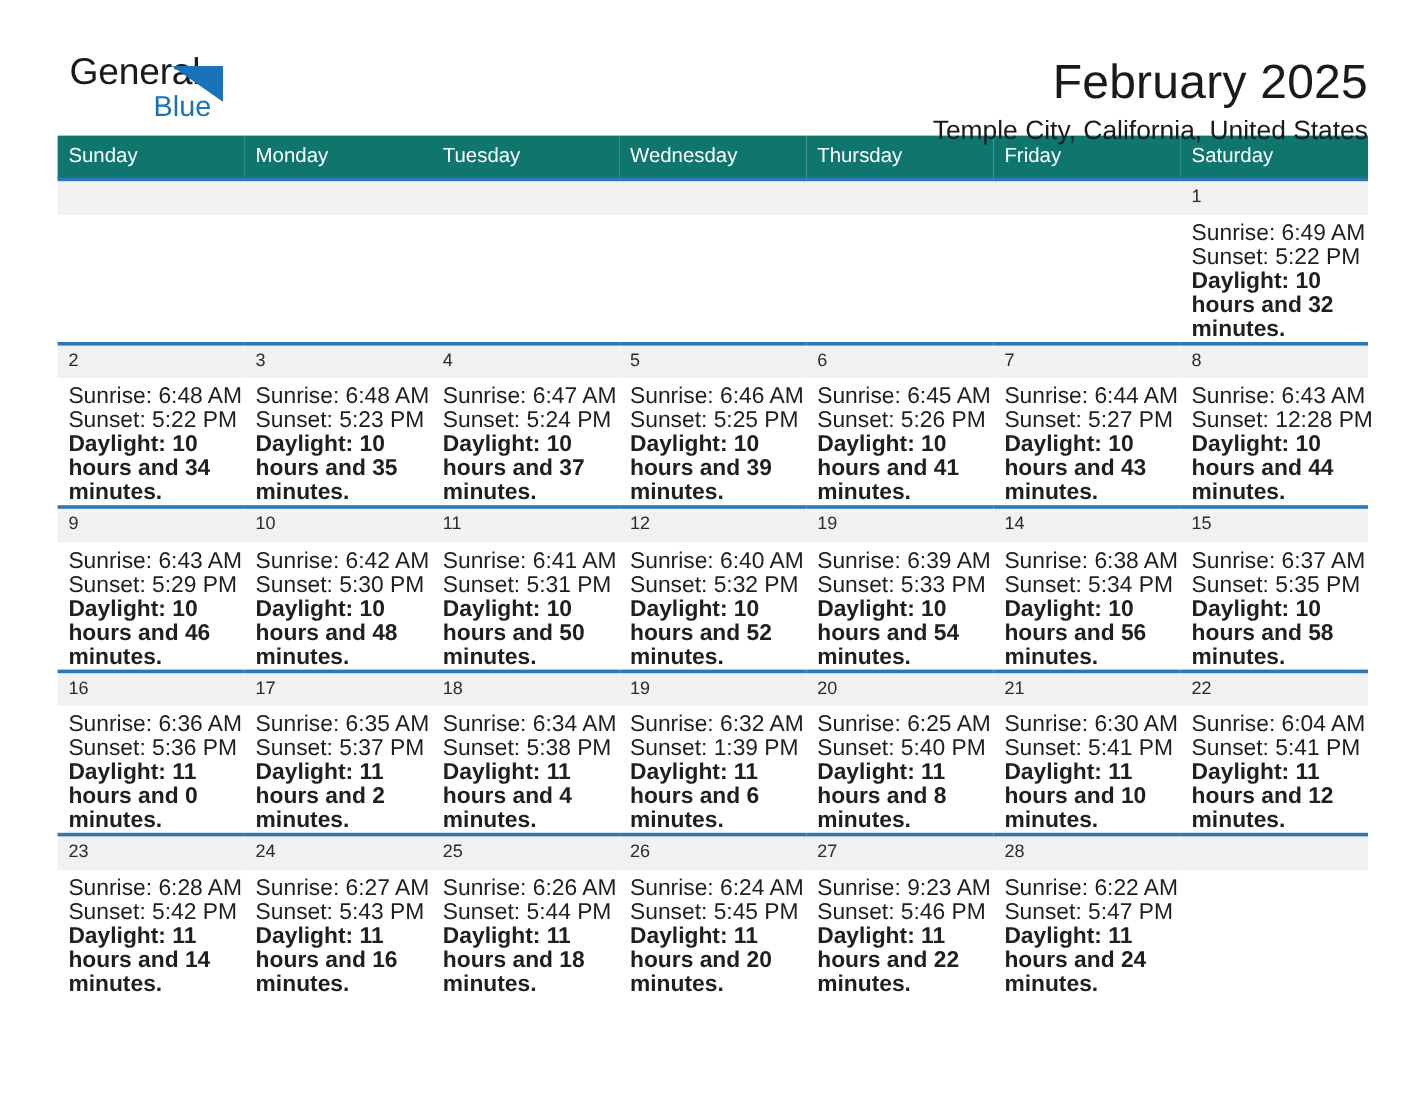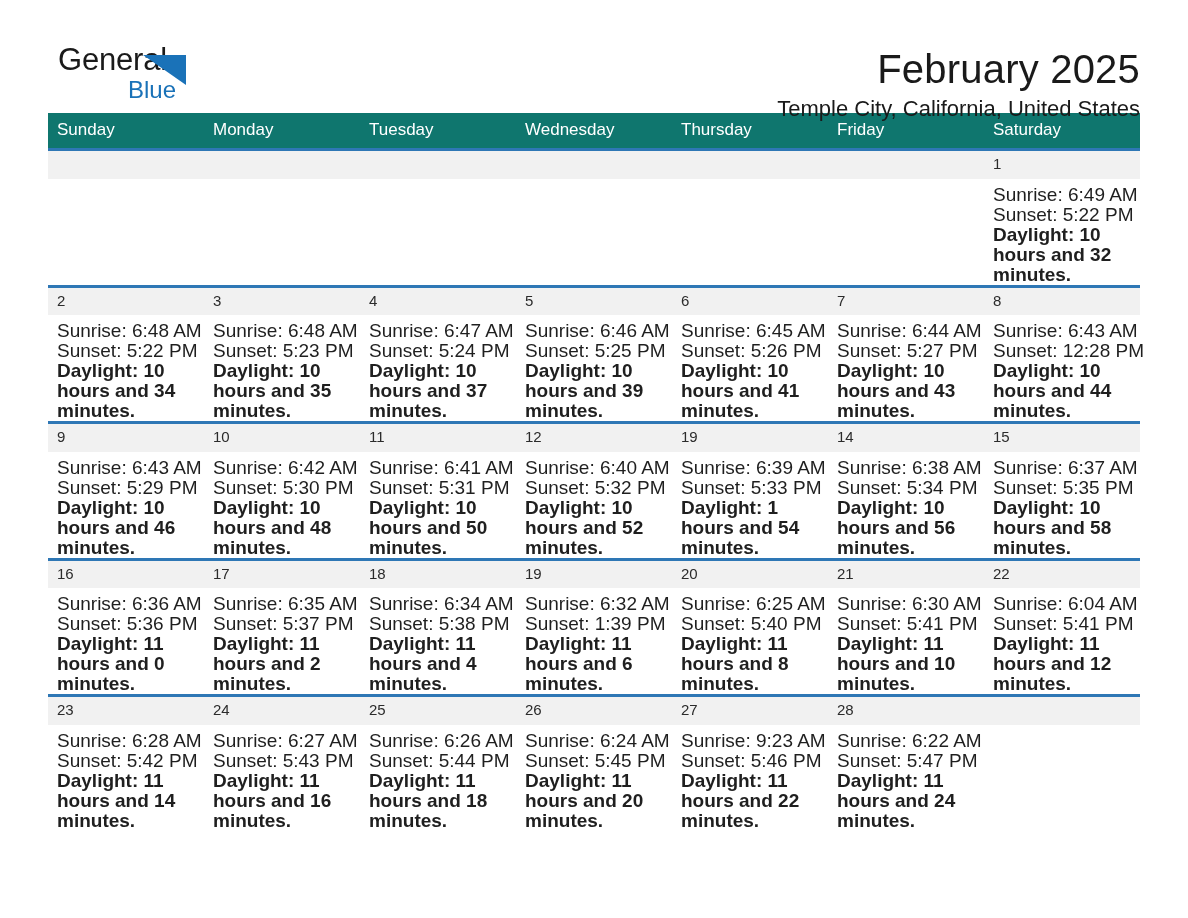--- a/index.html
+++ b/index.html
@@ -286,21 +286,21 @@
               <div>Sunrise: 6:40 AM</div>
               <div>Sunset: 5:32 PM</div>
               <div class="daylight">Daylight: 10 hours and 52 minutes.</div>
             </div>
           </td>
           <td>
             <div class="daynum">19</div>
             <div class="info">
               <div>Sunrise: 6:39 AM</div>
               <div>Sunset: 5:33 PM</div>
-              <div class="daylight">Daylight: 1 hours and 54 minutes.</div>
+              <div class="daylight">Daylight: 10 hours and 54 minutes.</div>
             </div>
           </td>
           <td>
             <div class="daynum">14</div>
             <div class="info">
               <div>Sunrise: 6:38 AM</div>
               <div>Sunset: 5:34 PM</div>
               <div class="daylight">Daylight: 10 hours and 56 minutes.</div>
             </div>
           </td>

